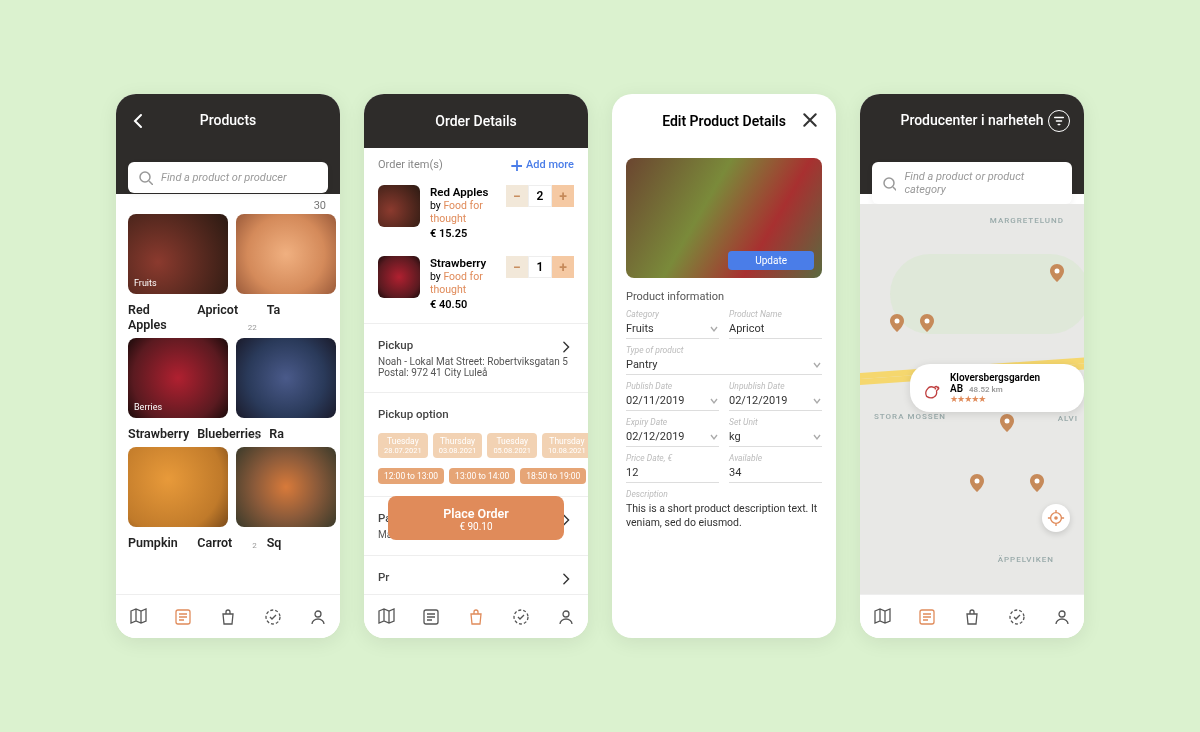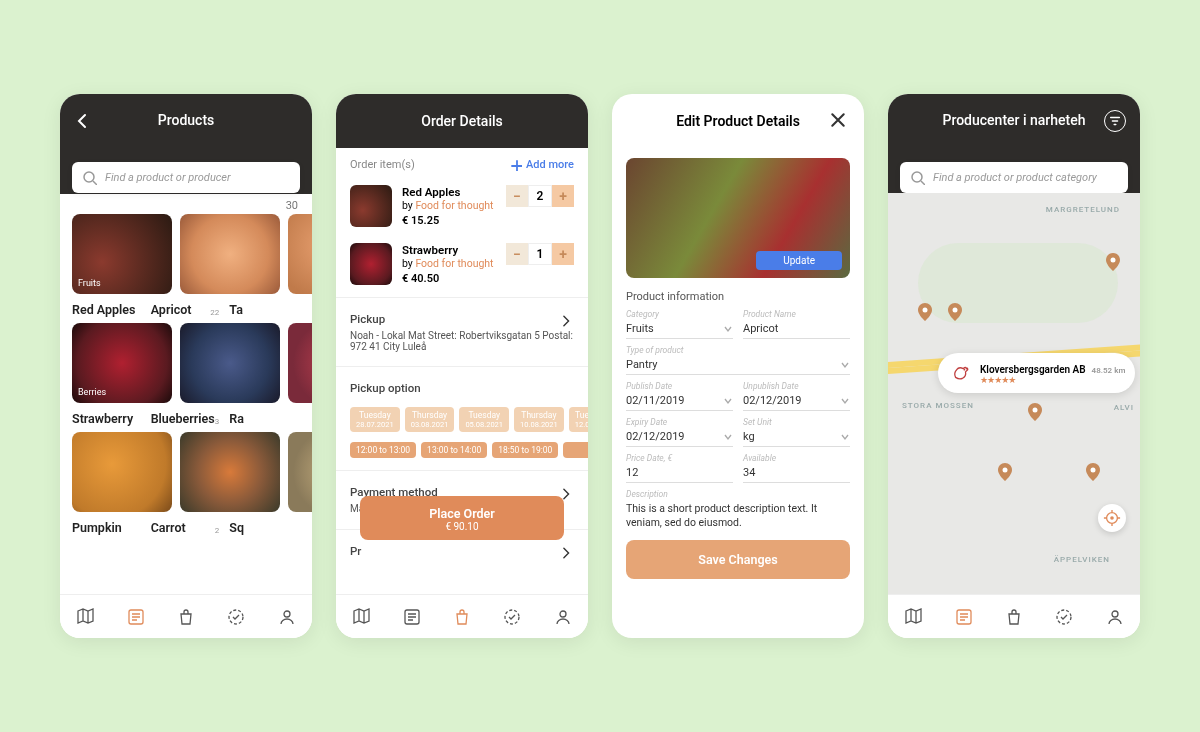--- a/index.html
+++ b/index.html
@@ -1,17 +1,17 @@
 <!DOCTYPE html>
 <html><head>
 <meta charset="utf-8">
 <style>
   * { box-sizing: border-box; margin: 0; padding: 0; font-family: -apple-system, BlinkMacSystemFont, "Segoe UI", Roboto, sans-serif; }
   body { background: #dbf2cf; width: 1200px; height: 732px; display: flex; justify-content: center; align-items: center; gap: 24px; }
-  .phone { width: 252px; height: 544px; background: #fff; border-radius: 20px; overflow: hidden; box-shadow: 0 4px 20px rgba(0,0,0,.08); display: flex; flex-direction: column; position: relative; }
+  .phone { width: 224px; height: 544px; background: #fff; border-radius: 20px; overflow: hidden; box-shadow: 0 4px 20px rgba(0,0,0,.08); display: flex; flex-direction: column; position: relative; }
   .header-dark { background: #2e2c2a; color: #fff; height: 54px; display: flex; align-items: center; justify-content: center; position: relative; font-size: 14px; font-weight: 500; }
   .header-dark.tall { height: 100px; align-items: flex-start; padding-top: 18px; }
   .header-white { height: 54px; display: flex; align-items: center; justify-content: center; position: relative; font-size: 14px; font-weight: 600; }
   .back-btn { position: absolute; left: 14px; top: 18px; width: 18px; height: 18px; }
   .close-btn { position: absolute; right: 18px; top: 18px; width: 16px; height: 16px; }
   .filter-btn { position: absolute; right: 14px; top: 16px; width: 22px; height: 22px; border: 1.5px solid #fff; border-radius: 50%; display: flex; align-items: center; justify-content: center; }
   .search-bar { display: flex; align-items: center; gap: 8px; background: #fff; border-radius: 6px; padding: 8px 10px; font-size: 11px; color: #999; }
   .search-bar.inset { margin: -32px 12px 0 12px; position: relative; box-shadow: 0 2px 6px rgba(0,0,0,.06); font-style: italic; }
   .content { flex: 1; overflow: hidden; position: relative; }
   .bottom-nav { height: 44px; border-top: 1px solid #eee; display: flex; justify-content: space-around; align-items: center; background: #fff; }
@@ -439,21 +439,20 @@
             <span>34</span>
           </div>
       </div>
     </div>
     <div class="form-row" style="padding-bottom:2px;">
         <div class="form-field">
           <div class="form-label">Description</div>
         </div>
       </div>
     <div class="desc-text">This is a short product description text. It veniam, sed do eiusmod.</div>
-    <div class="save-btn">Save Changes</div>
   </div>
 </div>
 
 <div class="phone">
   <div class="header-dark tall">
     <span>Producenter i narheteh</span>
     <span class="filter-btn">
         <svg width="14" height="14" viewBox="0 0 16 16">
           <use href="#i-filter"></use>
         </svg>

